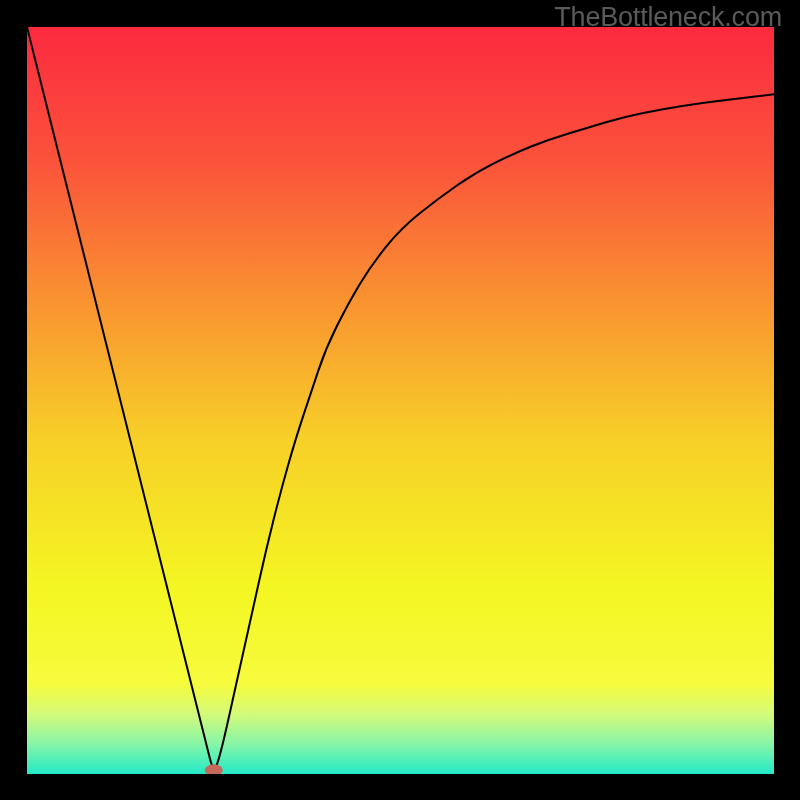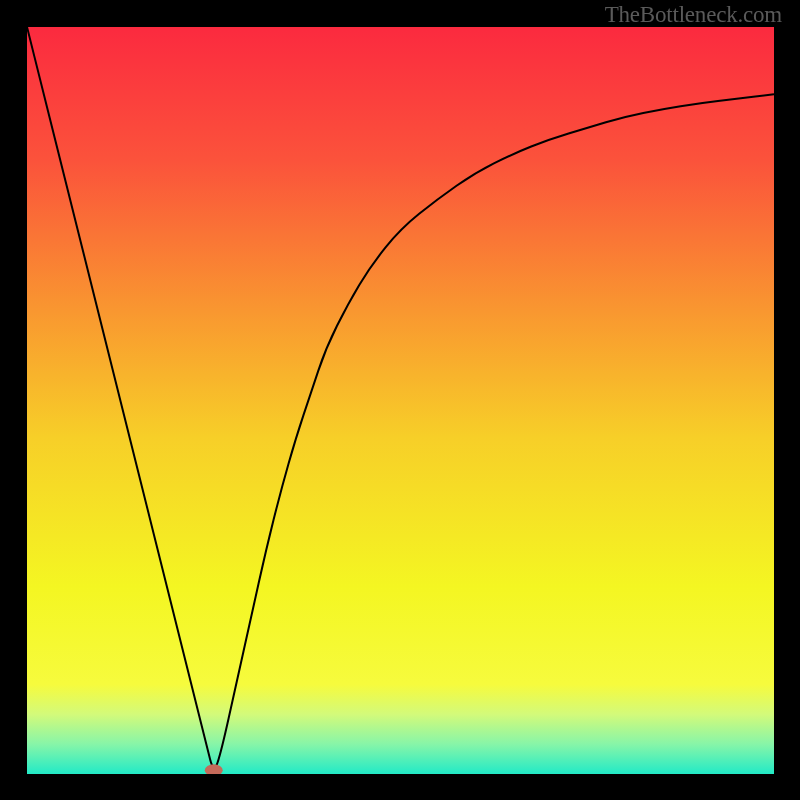--- a/index.html
+++ b/index.html
@@ -9,25 +9,24 @@
     width: 800px;
     height: 800px;
     position: relative;
     font-family: Arial, sans-serif;
   }
   .watermark {
     position: absolute;
     top: 2px;
     right: 18px;
     color: #5a5a5a;
-    font-size: 23px;
+    font-size: 27px;
     font-weight: 400;
     z-index: 10;
     letter-spacing: -0.2px;
-    font-family: Liberation Serif, serif;
   }
   .plot-area {
     position: absolute;
     left: 27px;
     top: 27px;
     width: 747px;
     height: 747px;
   }
   .plot-area svg {
     display: block;

